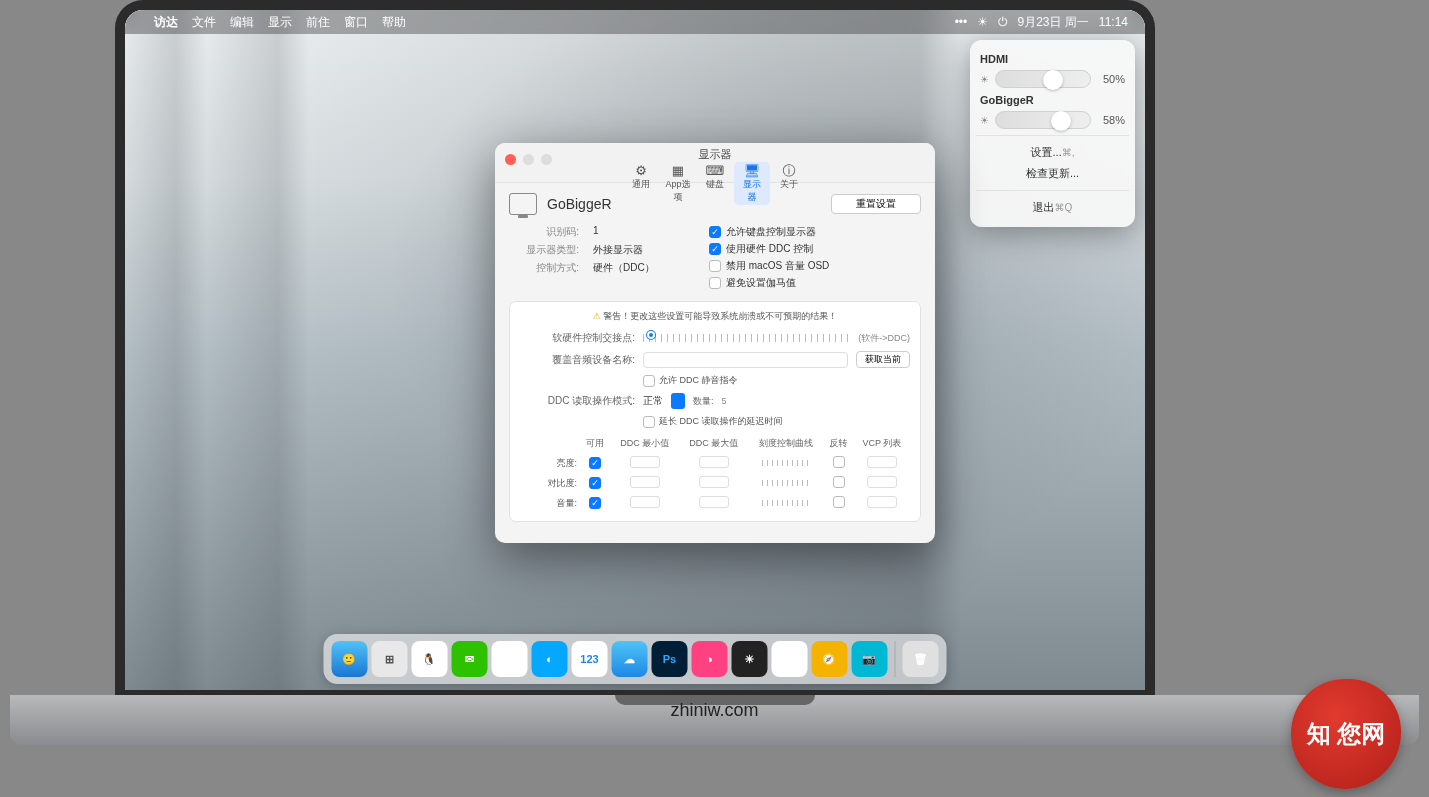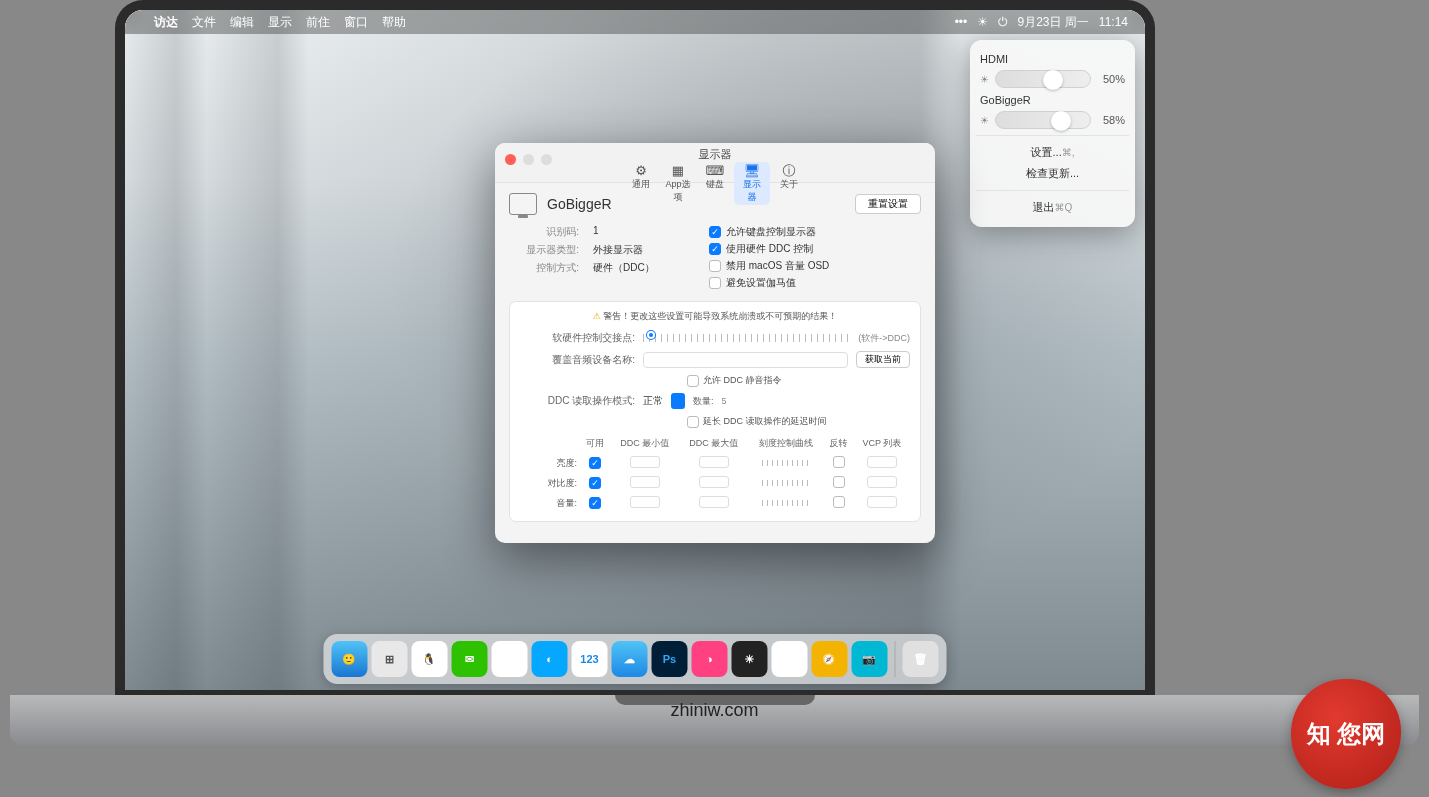--- a/index.html
+++ b/index.html
@@ -22,21 +22,21 @@
 
 
 .menubar { position: absolute; top: 0; left: 0; right: 0; height: 24px; background: rgba(30,30,30,.35); backdrop-filter: blur(10px); display: flex; align-items: center; padding: 0 12px; color: #fff; font-size: 12px; }
 .menubar .apple { font-size: 14px; margin-right: 10px; }
 .menubar .menu-item { margin: 0 7px; }
 .menubar .spacer { flex: 1; }
 .menubar .status-item { margin: 0 5px; display: inline-flex; align-items: center; }
 
 
 .popover { position: absolute; top: 30px; right: 10px; width: 165px; background: rgba(248,248,248,.93); border-radius: 12px; box-shadow: 0 6px 30px rgba(0,0,0,.35); padding: 9px 10px; font-size: 11px; color: #333; }
-.popover .pop-title { font-weight: 400; margin: 4px 0 5px; }
+.popover .pop-title { font-weight: 700; margin: 4px 0 5px; }
 .popover .slider-row { display: flex; align-items: center; gap: 6px; margin-bottom: 6px; }
 .popover .slider-row .sun { color: #888; font-size: 10px; }
 .popover .track { flex: 1; height: 18px; background: linear-gradient(90deg,#ddd,#eee); border-radius: 10px; position: relative; border: 1px solid #d0d0d0; }
 .popover .knob { position: absolute; top: -1px; width: 20px; height: 20px; background: #fff; border-radius: 50%; box-shadow: 0 1px 3px rgba(0,0,0,.25); }
 .popover .pct { width: 28px; text-align: right; color: #555; }
 .popover hr { border: 0; border-top: 1px solid rgba(0,0,0,.08); margin: 6px -4px; }
 .popover .menu-row { display: flex; justify-content: center; padding: 3px 2px; align-items: center; }
 .popover .shortcut { color: #999; font-size: 10px; }
 
 
@@ -49,40 +49,40 @@
 .segmented { position: absolute; left: 50%; top: 19px; transform: translateX(-50%); display: flex; gap: 1px; }
 .seg-btn { padding: 2px 5px 1px; text-align: center; font-size: 9px; color: #555; border-radius: 5px; width: 36px; }
 .seg-btn.active { background: #dce9ff; color: #1a73e8; }
 .seg-icon { font-size: 13px; display: block; line-height: 14px; }
 
 .winbody { padding: 10px 14px 8px; height: calc(100% - 40px); overflow: auto; }
 .hdr-row { display: flex; align-items: center; gap: 10px; margin-bottom: 10px; }
 .monitor-glyph { width: 28px; height: 22px; border: 1.5px solid #888; border-radius: 3px; position: relative; }
 .monitor-glyph::after { content:""; position:absolute; left:50%; transform:translateX(-50%); bottom:-4px; width:10px; height:3px; background:#888; border-radius:1px; }
 .hdr-row .name { font-size: 14px; font-weight: 500; }
-.reset-btn { margin-left: auto; background: #fff; border: 1px solid #ccc; border-radius: 4px; padding: 2px 12px; font-size: 10px; }
+.reset-btn { margin-left: auto; background: #fff; border: 1px solid #ccc; border-radius: 4px; padding: 2px 24px; font-size: 10px; }
 
 .two-col { display: grid; grid-template-columns: 180px 1fr; gap: 4px 14px; margin-bottom: 8px; }
 .lbl { color: #888; text-align: right; font-size: 10px; }
 .val { color: #333; font-size: 10px; }
 .chk-row { display: flex; align-items: center; gap: 5px; font-size: 10px; color: #333; margin-bottom: 3px; }
 .chk { width: 12px; height: 12px; border: 1px solid #bbb; border-radius: 3px; display: inline-flex; align-items: center; justify-content: center; background: #fff; font-size: 9px; color: #fff; }
 .chk.checked { background: #0a7aff; border-color: #0a7aff; }
 
 .adv-box { background: #fff; border: 1px solid #e2e2e2; border-radius: 7px; padding: 8px 10px; font-size: 10px; }
 .warn { text-align: center; color: #555; font-size: 9px; margin-bottom: 8px; }
 .warn .tri { color: #e6a800; }
 .mini-row { display: grid; grid-template-columns: 115px 1fr auto; align-items: center; gap: 8px; margin-bottom: 6px; }
 .mini-row .k { text-align: right; color: #666; }
 .mini-row .tickbar { height: 8px; background: repeating-linear-gradient(90deg,#bbb 0,#bbb 1px,transparent 1px,transparent 6px); position: relative; }
 .mini-row .tickdot { position:absolute; left:4px; top:-3px; width:8px; height:8px; border-radius:50%; background:#0a7aff; border:2px solid #fff; box-shadow:0 0 0 1px #0a7aff; }
 .mini-input { height: 16px; border: 1px solid #ddd; border-radius: 4px; }
 .pill-btn { background:#fff; border:1px solid #ccc; border-radius:4px; padding:1px 8px; font-size:9px; }
 .stepper { height: 16px; background:#0a7aff; border-radius:3px; width:14px; }
-.check-inline { display:flex; align-items:center; gap:4px; font-size:9px; color:#555;margin-left:44px; }
+.check-inline { display:flex; align-items:center; gap:4px; font-size:9px; color:#555; }
 
 .ctrl-table { margin-top: 6px; width:100%; border-collapse: collapse; font-size: 9px; }
 .ctrl-table th { color:#666; font-weight: normal; padding: 3px; }
 .ctrl-table td { padding: 3px; text-align: center; }
 .ctrl-table .rlbl { text-align: right; color:#555; width: 60px; }
 .mini-field { display:inline-block; width:30px; height:12px; border:1px solid #ddd; border-radius:3px; }
 .mini-slider { display:inline-block; width:48px; height:6px; background:repeating-linear-gradient(90deg,#bbb 0,#bbb 1px,transparent 1px,transparent 5px); }
 
 
 .dock { position: absolute; bottom: 6px; left: 50%; transform: translateX(-50%); height: 50px; background: rgba(240,240,240,.65); border-radius: 14px; display: flex; align-items: center; padding: 0 8px; gap: 4px; box-shadow: 0 3px 12px rgba(0,0,0,.2); }

